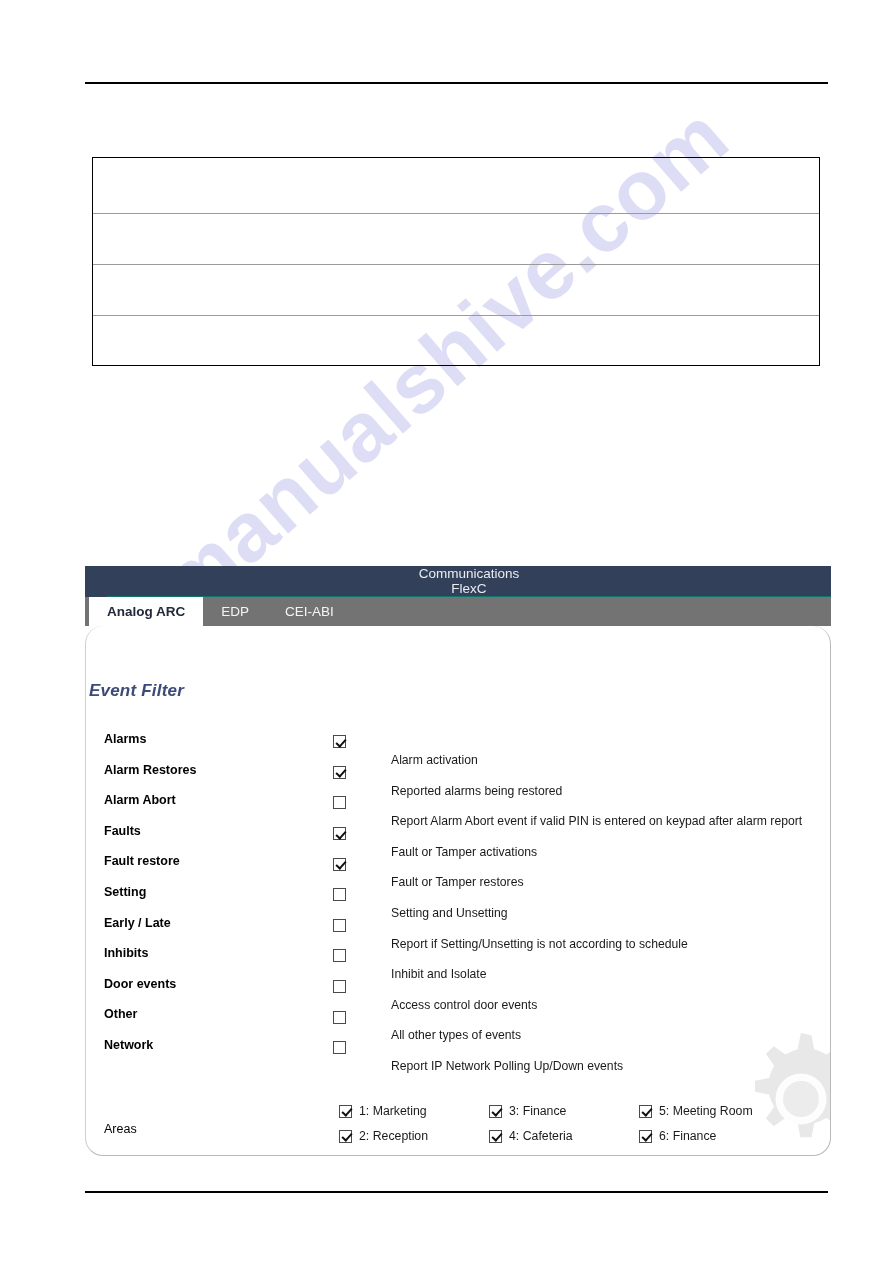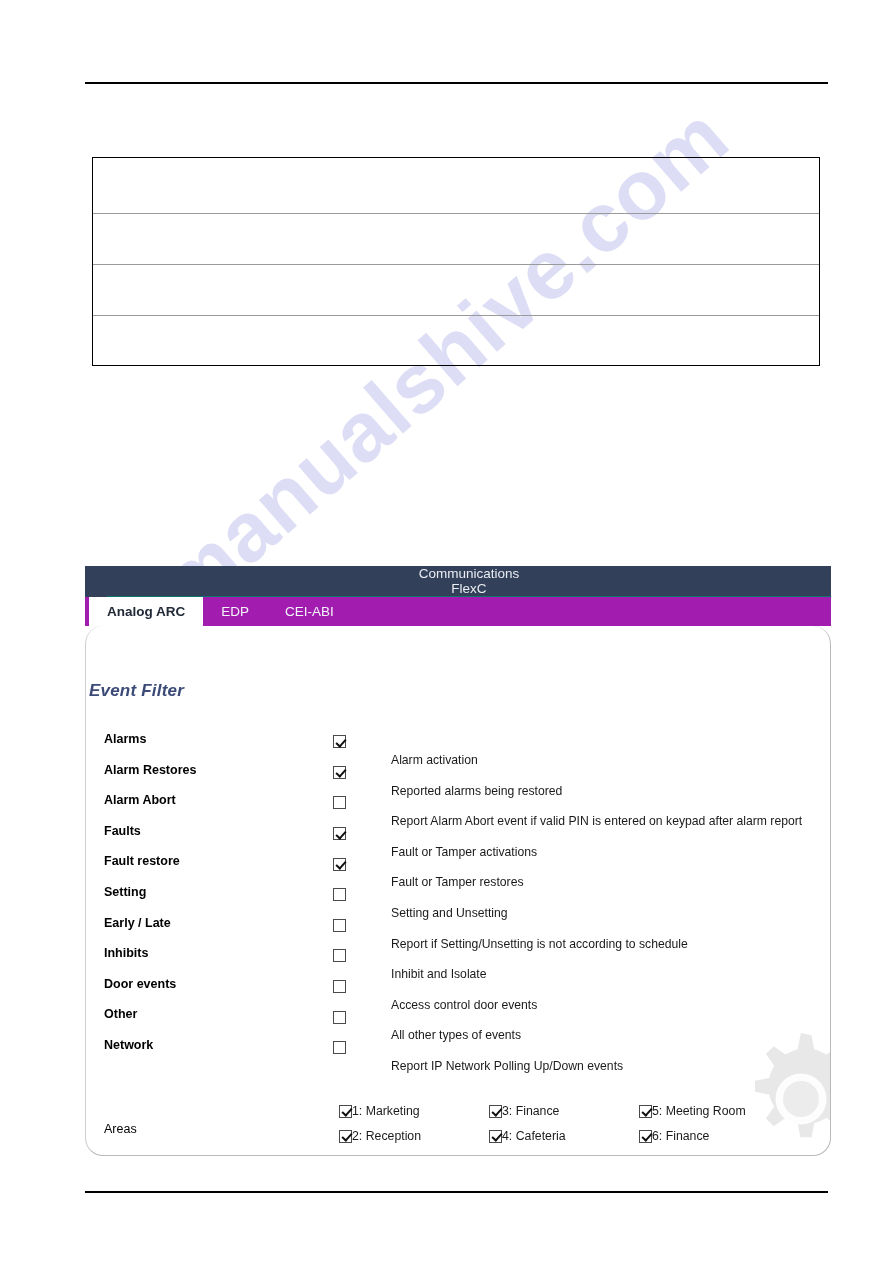--- a/index.html
+++ b/index.html
@@ -101,21 +101,21 @@
     box-sizing: border-box;
   }
   .tab-bar .tab.active {
     background: #0f766e;
     color: #ffffff;
   }
 
   .subtab-bar {
     position: relative;
     height: 29px;
-    background: #a21caf;
+    background: #737373;
     display: flex;
     align-items: stretch;
     padding-left: 4px;
     box-sizing: border-box;
   }
   .subtab-bar .subtab {
     display: flex;
     align-items: center;
     justify-content: center;
     padding: 0 18px;
@@ -250,20 +250,21 @@
   }
   .areas-grid .area-row {
     height: 25px;
     display: flex;
     align-items: flex-start;
   }
   .areas-grid .area-cell {
     width: 150px;
     display: flex;
     align-items: center;
+    gap: 7px;
     font-size: 12.3px;
     color: #1a1a1a;
     white-space: nowrap;
   }
 </style>
 </head>
 <body>
 
 <div class="page-rule top"></div>
 

